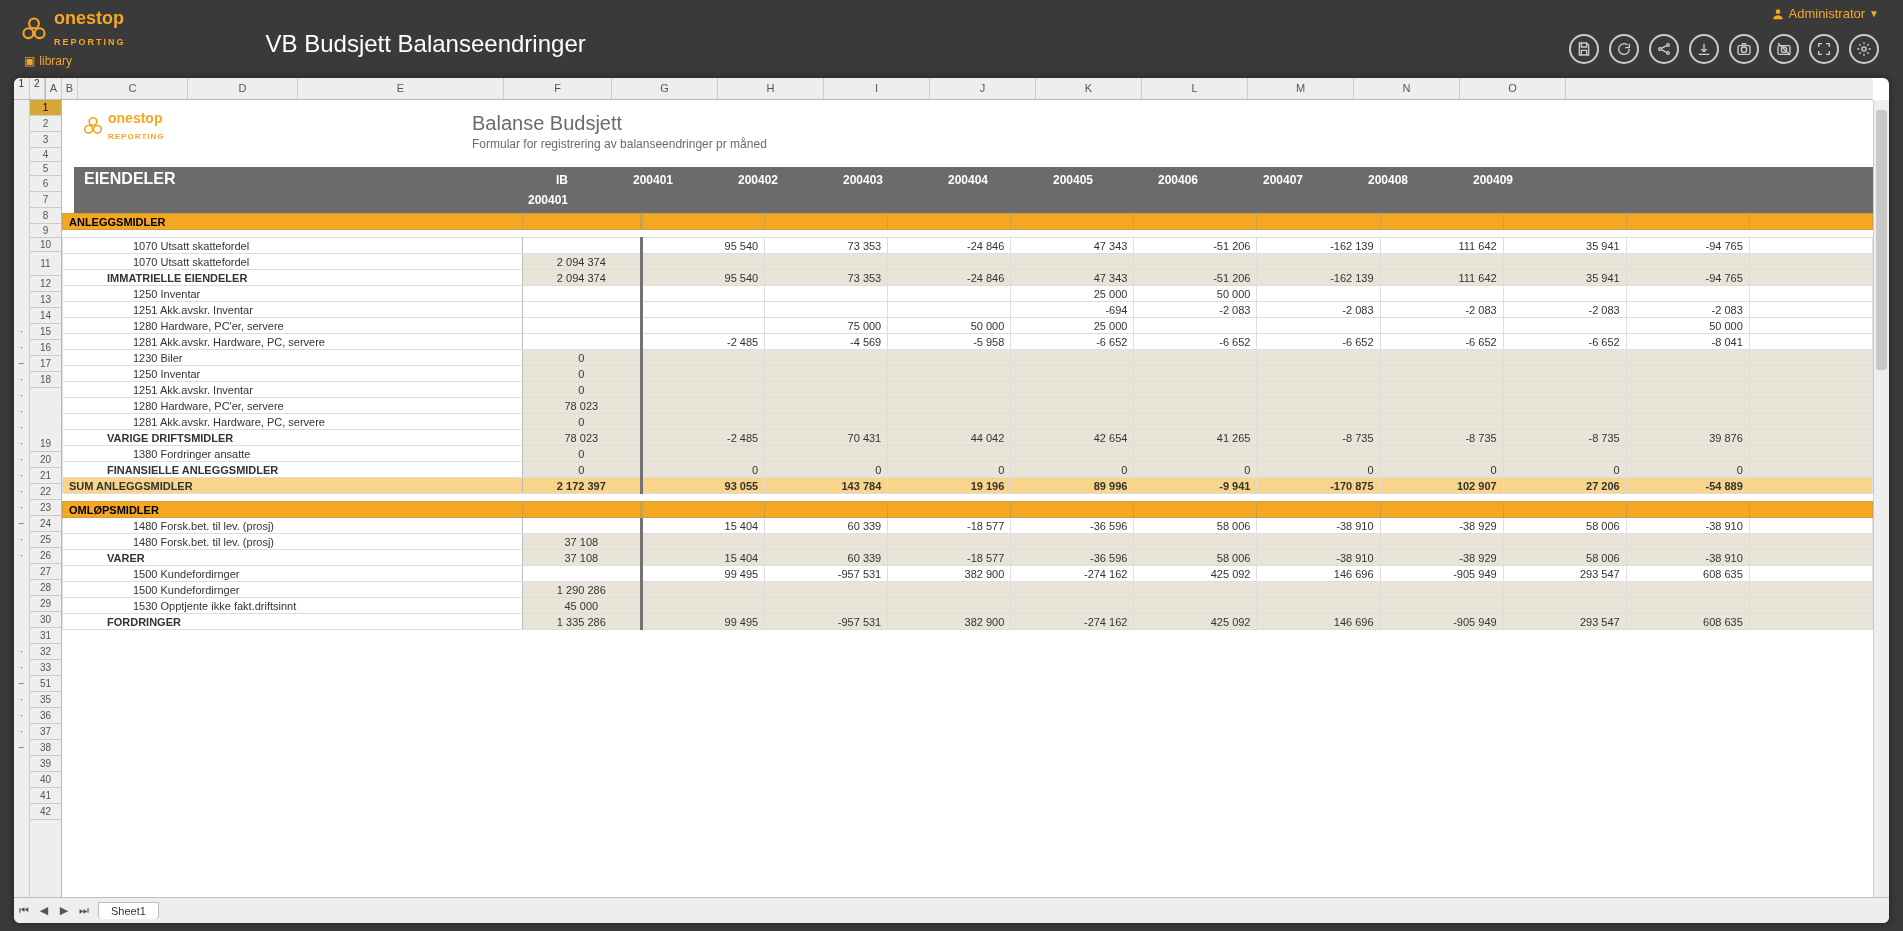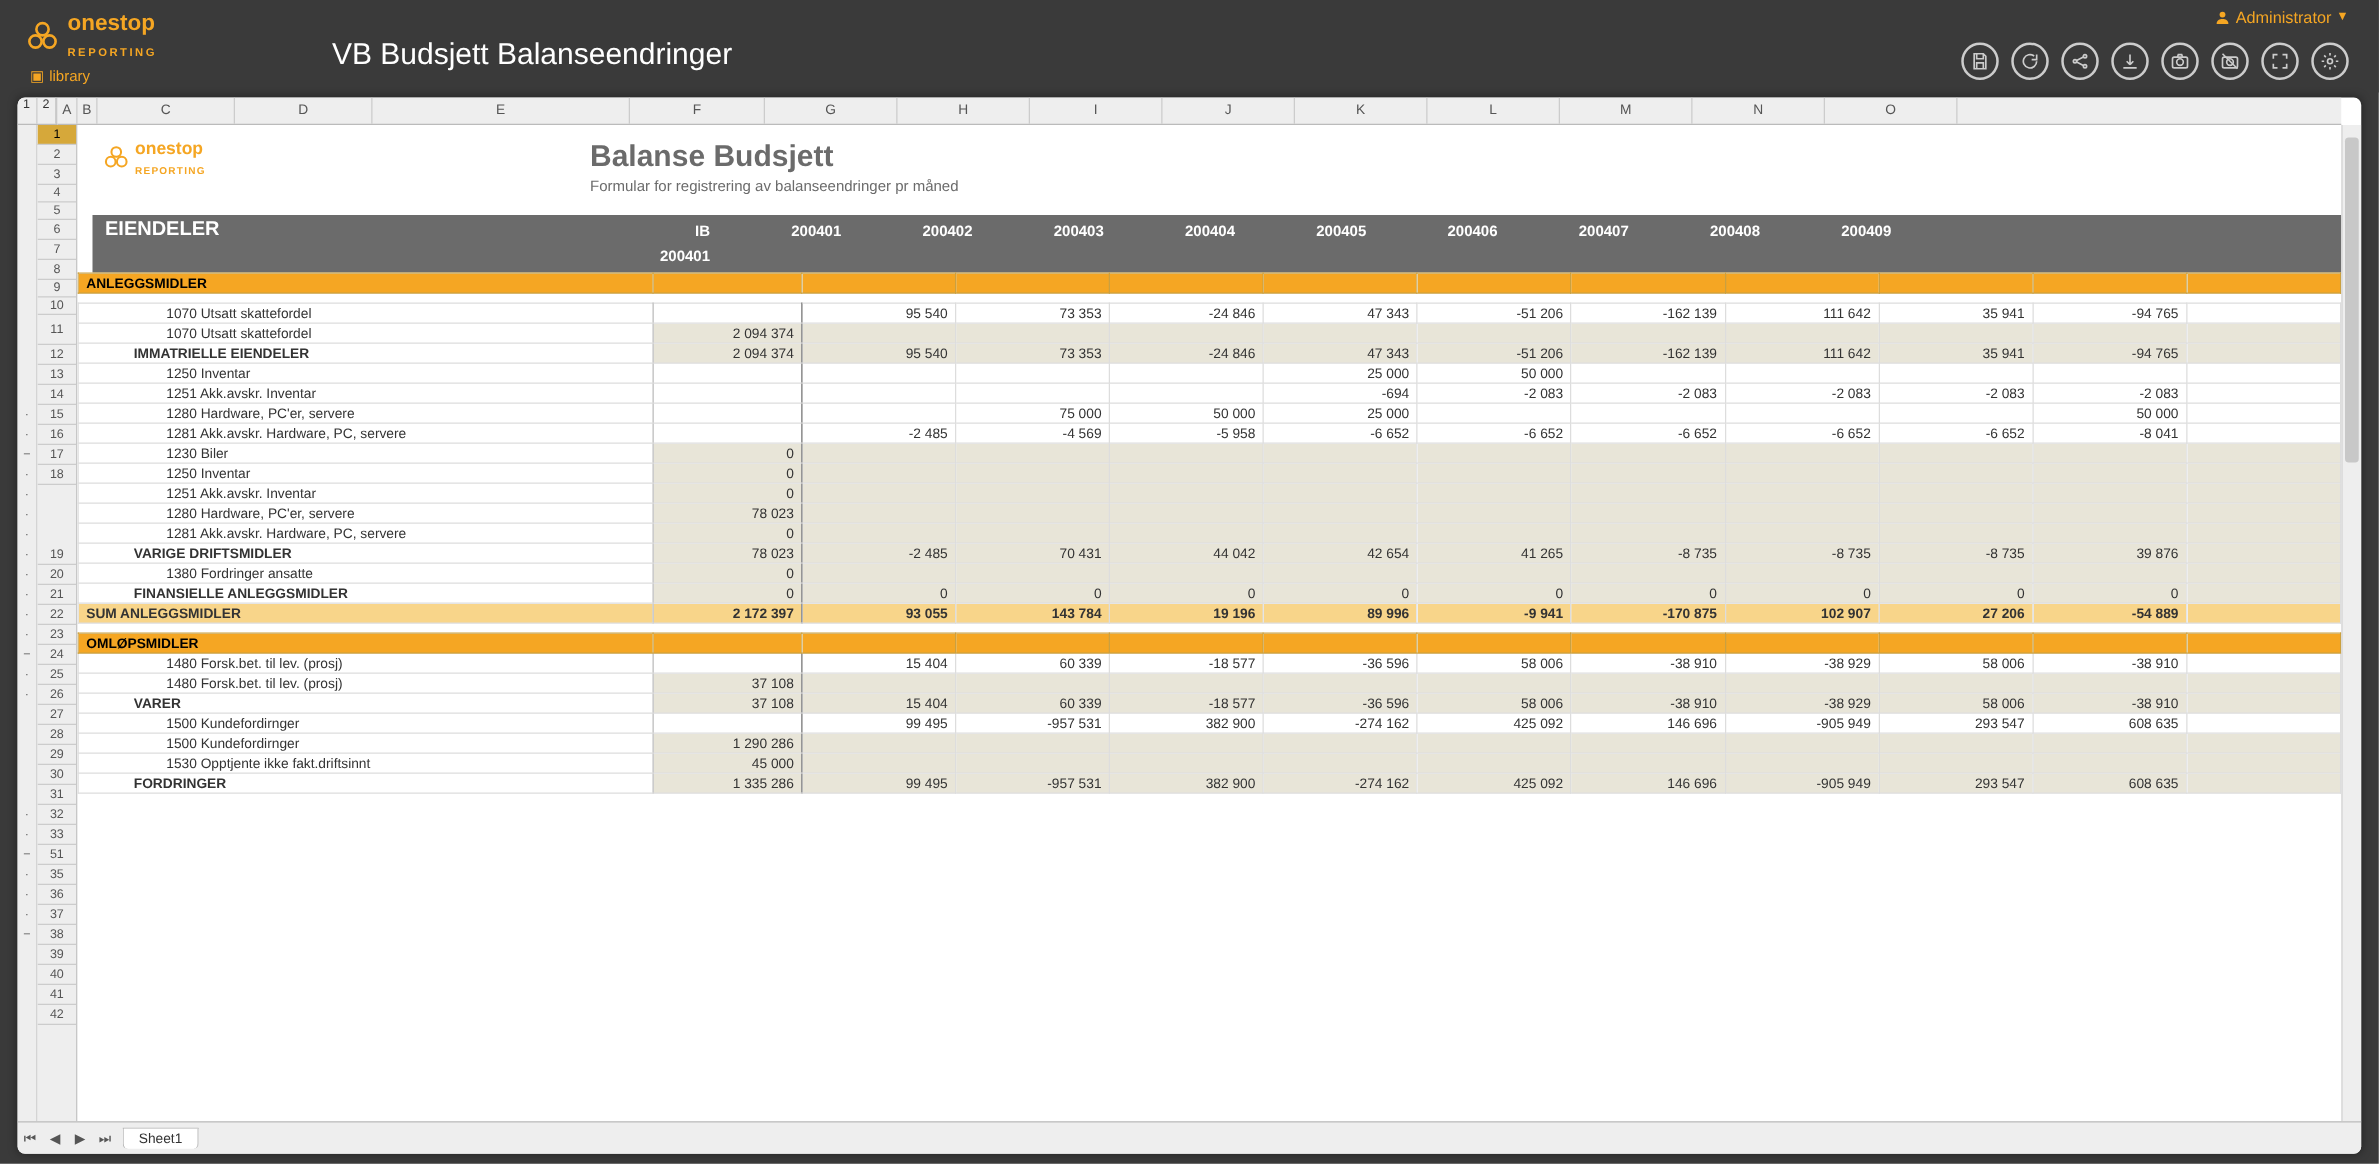--- a/index.html
+++ b/index.html
@@ -21,39 +21,39 @@
 .col-headers { position:absolute; left:32px; right:16px; top:0; height:22px; background:#eee; border-bottom:1px solid #bbb; display:flex; }
 .col-headers div { border-right:1px solid #ccc; font-size:11px; text-align:center; line-height:21px; color:#555; flex:0 0 auto;}
 .row-headers { position:absolute; left:16px; top:22px; bottom:26px; width:32px; background:#eee; border-right:1px solid #bbb; overflow:hidden;}
 .row-headers div { height:16px; border-bottom:1px solid #ccc; font-size:10px; text-align:center; line-height:15px; color:#555;}
 .row-headers div.sel { background:#d6a83a; color:#000;}
 .outline-gutter { position:absolute; left:0; top:22px; bottom:26px; width:16px; background:#eee; border-right:1px solid #ccc;}
 .outline-gutter .om { height:16px; font-size:10px; text-align:center; line-height:15px; color:#666; cursor:pointer;}
 .grid { position:absolute; left:48px; right:16px; top:22px; bottom:26px; overflow:auto; background:#fff;}
 .sheet-header { padding: 10px 20px 10px 20px; }
 .sheet-logo { color:#f5a623; font-weight:600; font-size:14px; display:flex; align-items:center; gap:4px;}
-.sheet-title { font-size: 24px; color:#6b6b6b; font-weight:700; margin-left:390px; margin-top:-30px;}
+.sheet-title { font-size: 20px; color:#6b6b6b; font-weight:400; margin-left:390px; margin-top:-30px;}
 .sheet-sub { font-size:12px; color:#6b6b6b; margin-left:390px; margin-top:2px;}
 .meta { margin-top:18px; font-size:12px; font-weight:700; color:#333;}
 .meta div { margin-bottom:2px;}
 .meta span.lbl { display:inline-block; width:58px;}
 .section-bar { background:#6b6b6b; color:#fff; font-weight:700; font-size:16px; padding:3px 10px; margin-top:6px; display:flex;margin-left:12px;}
 .section-bar .sec-title { width:430px;}
 .section-bar .pcol { width:105px; text-align:right; font-size:12px; font-weight:700; padding-right:8px; line-height:20px;}
 table.data { border-collapse:collapse; width:100%; table-layout:fixed; font-size:11px;}
 table.data td { height:16px; padding:0 6px; border:1px solid #ddd; white-space:nowrap; overflow:hidden;}
 table.data td.num { text-align:right; }
 table.data tr.header-yellow td { background:#f5a623; font-weight:700; color:#000; border-color:#caa040;}
 table.data tr.spacer td { border:none; height:8px;}
 table.data tr.sub-bold td.label { font-weight:700; }
 table.data tr.sum-yellow td { background:#f8d58a; font-weight:700;}
 table.data tr.shade td.num { background:#e8e5d8;}
 table.data tr.white td.num { background:#fff;}
 table.data td.label { border-right:1px solid #bbb; }
-table.data td.ib { border-right:1px solid #737373; text-align:right;}
+table.data td.ib { border-right:3px solid #737373; text-align:center;}
 .col-label { width:392px;}
 .col-ib { width:102px;}
 .col-p { width:105px;}
 .tab-bar { position:absolute; left:0; right:0; bottom:0; height:26px; background:#eee; border-top:1px solid #bbb; display:flex; align-items:center; font-size:11px;}
 .tab-bar .nav-btn { width:20px; text-align:center; cursor:pointer; color:#555;}
 .tab-bar .tab { background:#fff; border:1px solid #bbb; border-bottom:none; padding:2px 12px; border-radius:0 0 4px 4px; margin-left:4px;}
 .vscroll { position:absolute; right:0; top:22px; bottom:26px; width:16px; background:#eee; border-left:1px solid #ccc;}
 .vscroll .thumb { position:absolute; left:2px; right:2px; top:10px; height:260px; background:#c8c8c8; border-radius:3px;}
 .indent1 { padding-left:44px !important;}
 .indent2 { padding-left:70px !important;}

